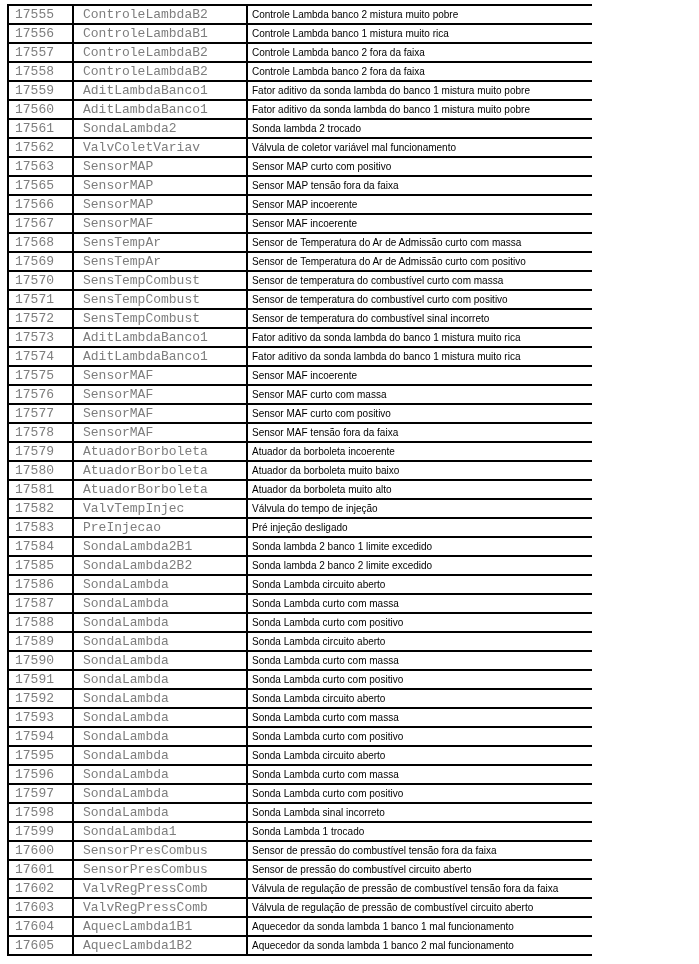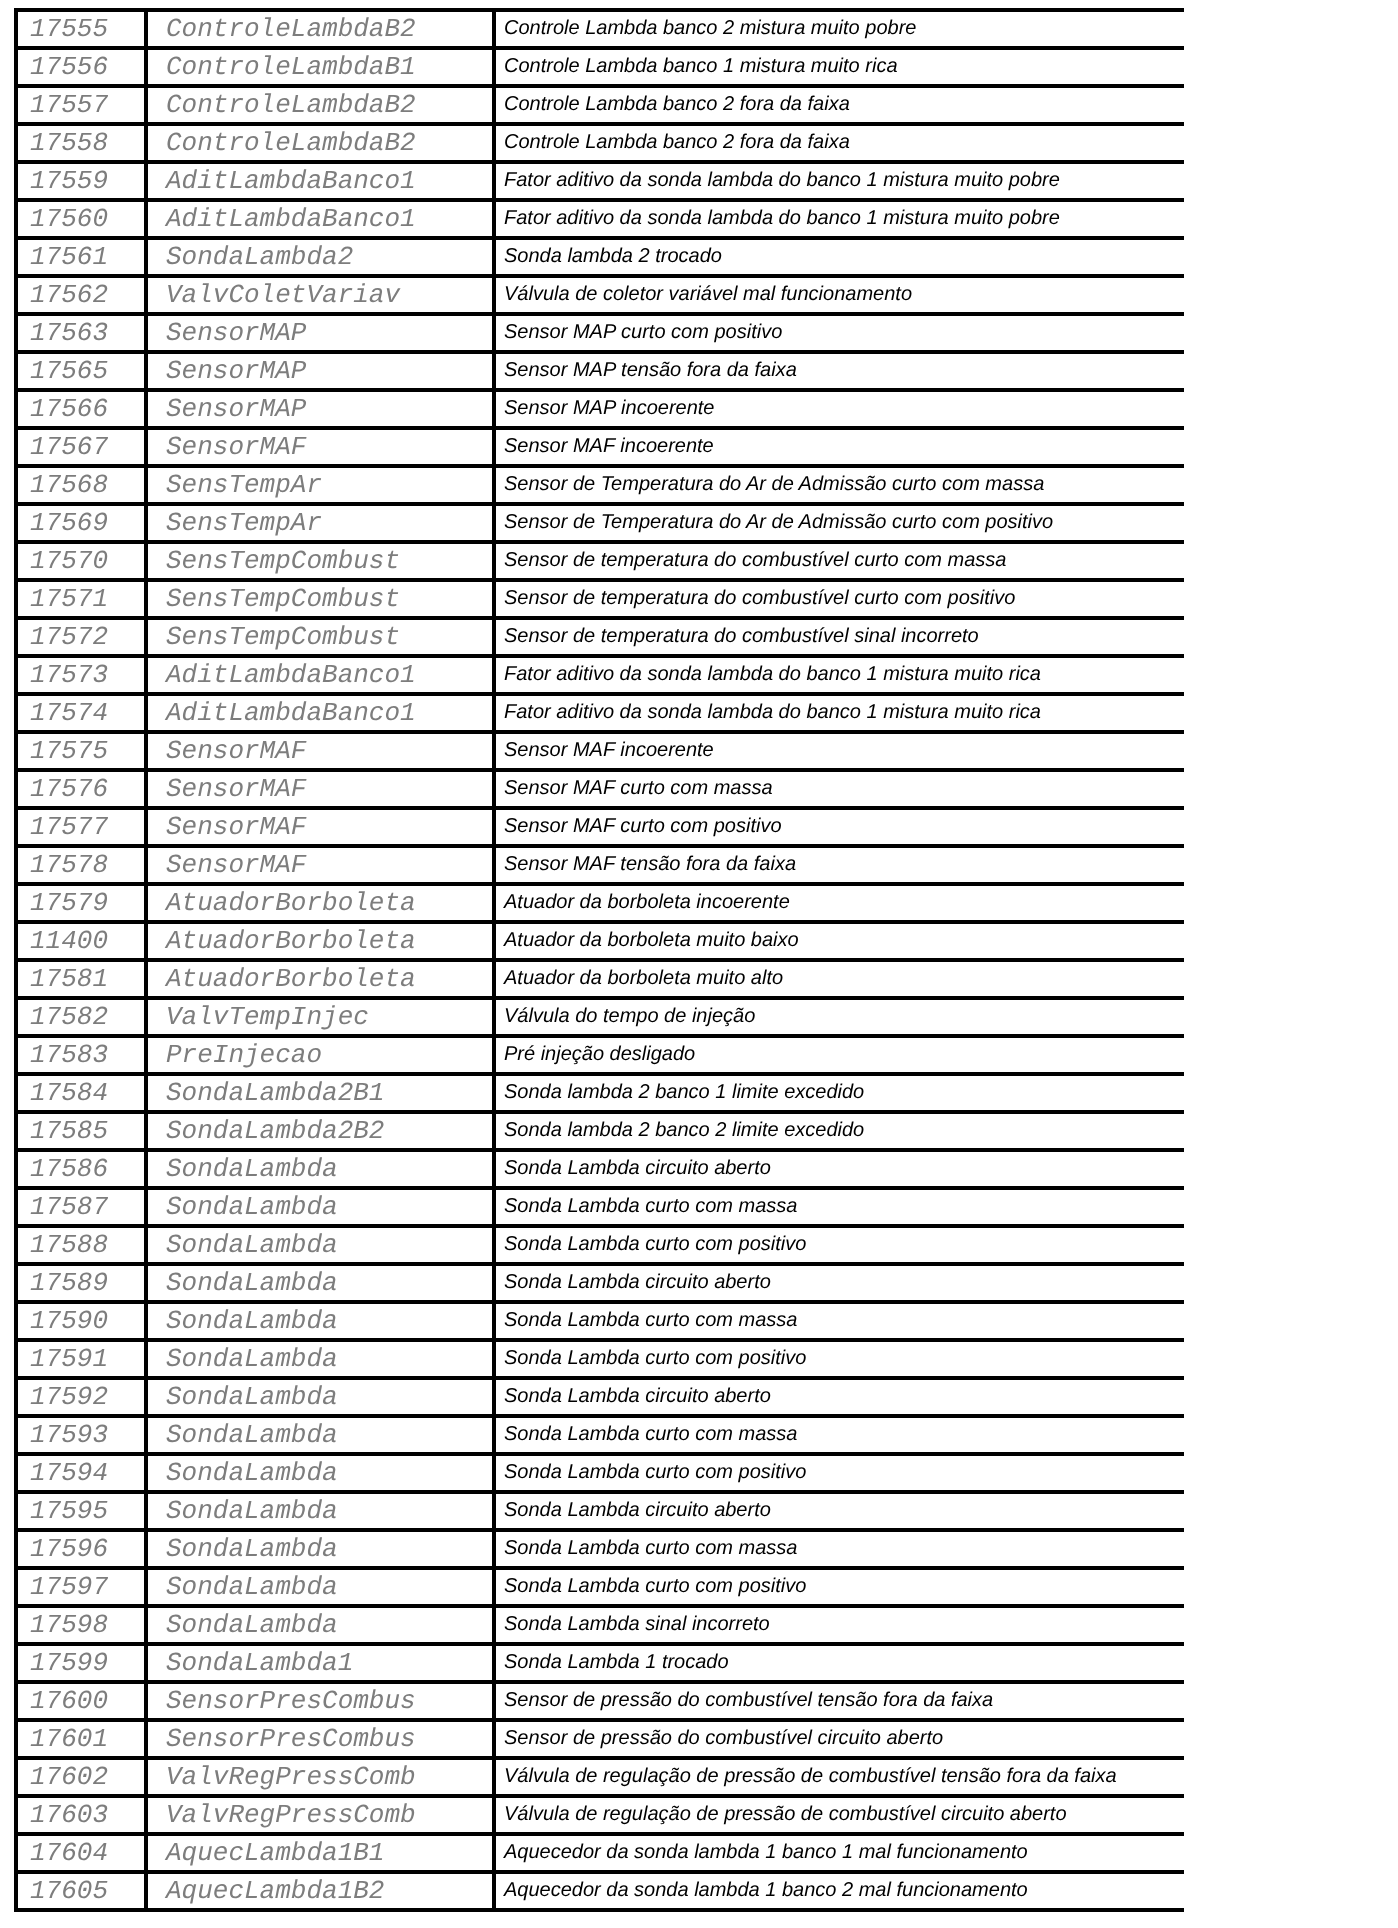--- a/index.html
+++ b/index.html
@@ -7,21 +7,20 @@
     padding: 0;
     background: #ffffff;
   }
   .page {
     position: relative;
     width: 592px;
     height: 964px;
     background: #ffffff;
     overflow: hidden;
     font-family: "Liberation Sans", sans-serif;
-    font-style: italic;
   }
   table.dtc-table {
     position: absolute;
     left: 7px;
     top: 4px;
     width: 683px;
     border-collapse: collapse;
     table-layout: fixed;
   }
   .dtc-table col.col-code { width: 65px; }
@@ -201,21 +200,21 @@
     <td class="c-desc">Sensor MAF tensão fora da faixa</td>
   </tr>
 
   <tr>
     <td class="c-code">17579</td>
     <td class="c-name">AtuadorBorboleta</td>
     <td class="c-desc">Atuador da borboleta incoerente</td>
   </tr>
 
   <tr>
-    <td class="c-code">11400</td>
+    <td class="c-code">17580</td>
     <td class="c-name">AtuadorBorboleta</td>
     <td class="c-desc">Atuador da borboleta muito baixo</td>
   </tr>
 
   <tr>
     <td class="c-code">17581</td>
     <td class="c-name">AtuadorBorboleta</td>
     <td class="c-desc">Atuador da borboleta muito alto</td>
   </tr>
 

